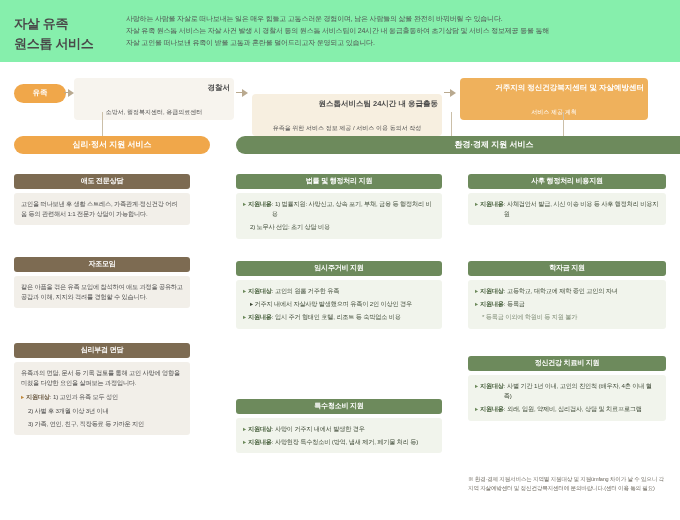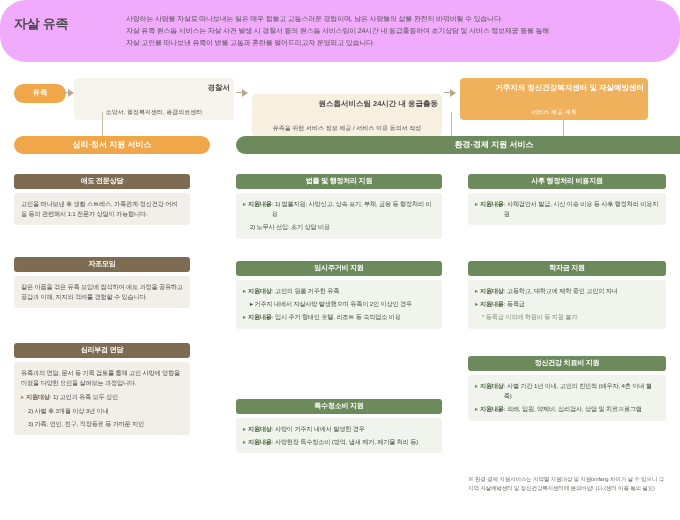--- a/index.html
+++ b/index.html
@@ -8,22 +8,21 @@
     width:680px; height:520px; overflow:hidden;
     font-family:"Liberation Sans", sans-serif;
     background:#ffffff; color:#333;
     font-size:7px; line-height:1.45;
   }
   .page { position:relative; width:680px; height:520px; }
 
   
   .header {
     position:absolute; left:0; top:0; width:680px; height:62px;
-    background:#f0abfc;
-    border-radius:26px;
+    background:#86efac;
   }
   .header-title {
     position:absolute; left:14px; top:14px; width:105px;
     font-size:13px; font-weight:bold; color:#4a4a4a; line-height:1.5;
     letter-spacing:-0.3px;
   }
   .header-title div { white-space:nowrap; }
   .header-desc {
     position:absolute; left:126px; top:13px; width:540px;
     font-size:7px; color:#4f4f4f; line-height:1.72; letter-spacing:-0.2px;
@@ -123,20 +122,21 @@
   }
 </style>
 </head>
 <body>
 
 <div class="page">
 
   <div class="header">
     <div class="header-title">
       <div>자살 유족</div>
+      <div>원스톱 서비스</div>
     </div>
     <div class="header-desc" style="white-space:pre-line;">사랑하는 사람을 자살로 떠나보내는 일은 매우 힘들고 고통스러운 경험이며, 남은 사람들의 삶을 완전히 바꿔버릴 수 있습니다.
 자살 유족 원스톱 서비스는 자살 사건 발생 시 경찰서 등의 원스톱 서비스팀이 24시간 내 응급출동하여 초기상담 및 서비스 정보제공 등을 통해
 자살 고인을 떠나보낸 유족이 받을 고통과 혼란을 덜어드리고자 운영되고 있습니다.</div>
   </div>
 
   <div class="flow">
     <div class="pill pill-yujok">유족</div>
 
     <div class="arrow-line a1-line"></div>

